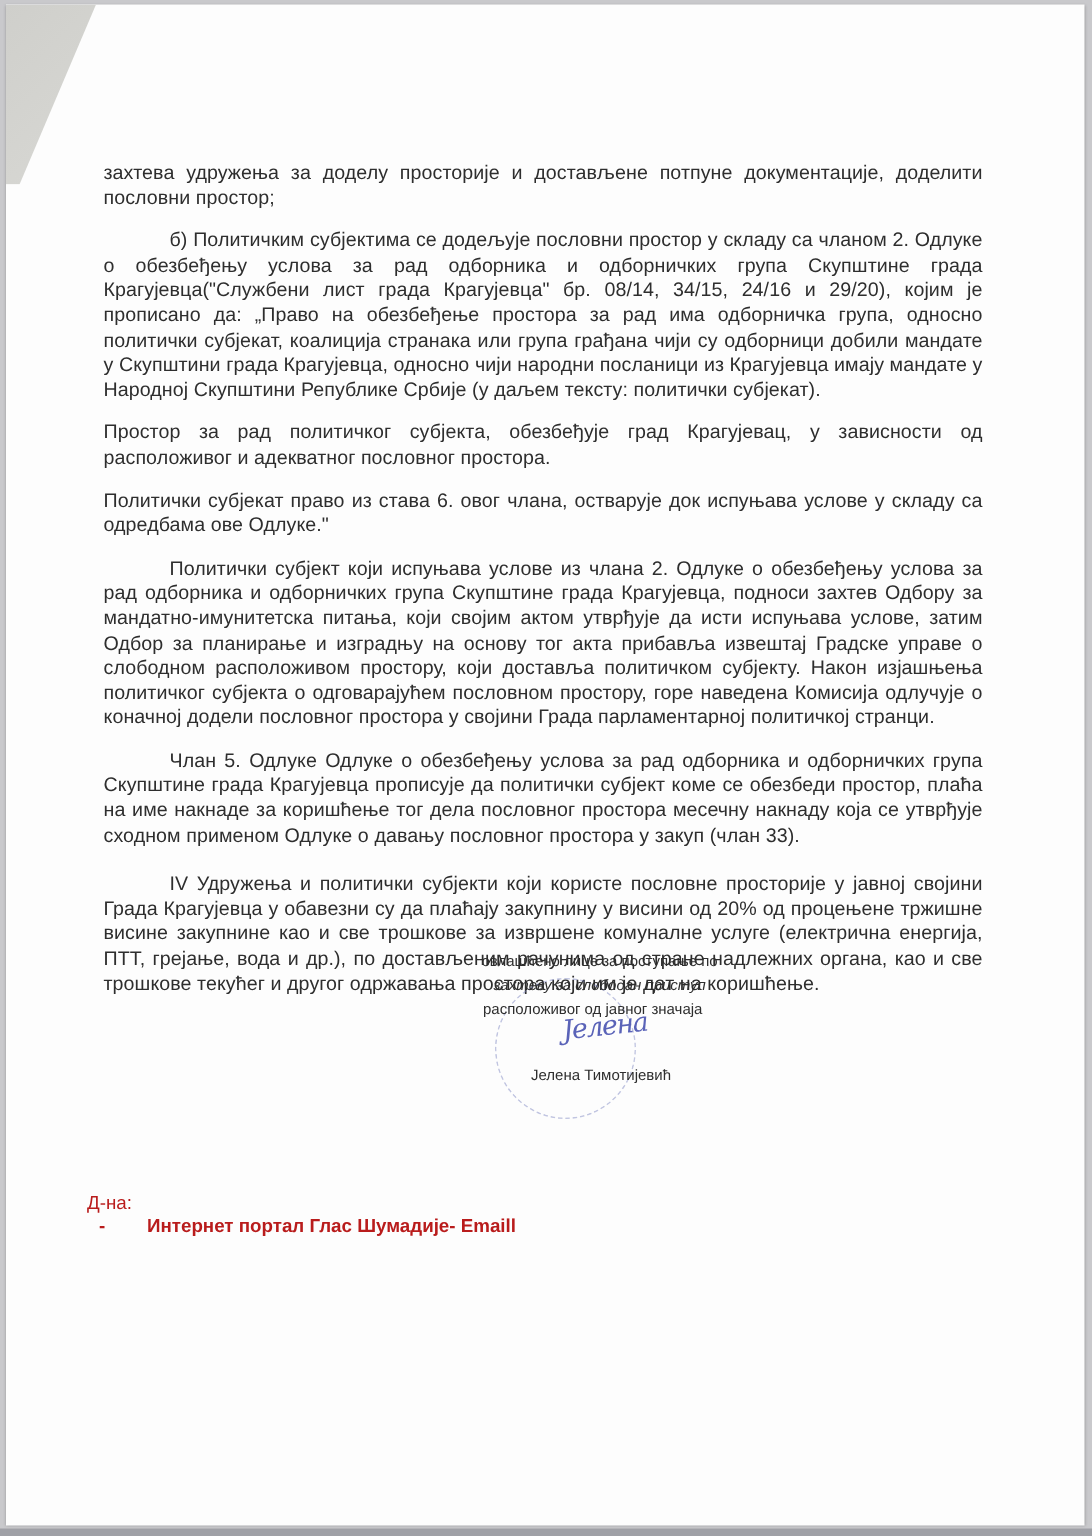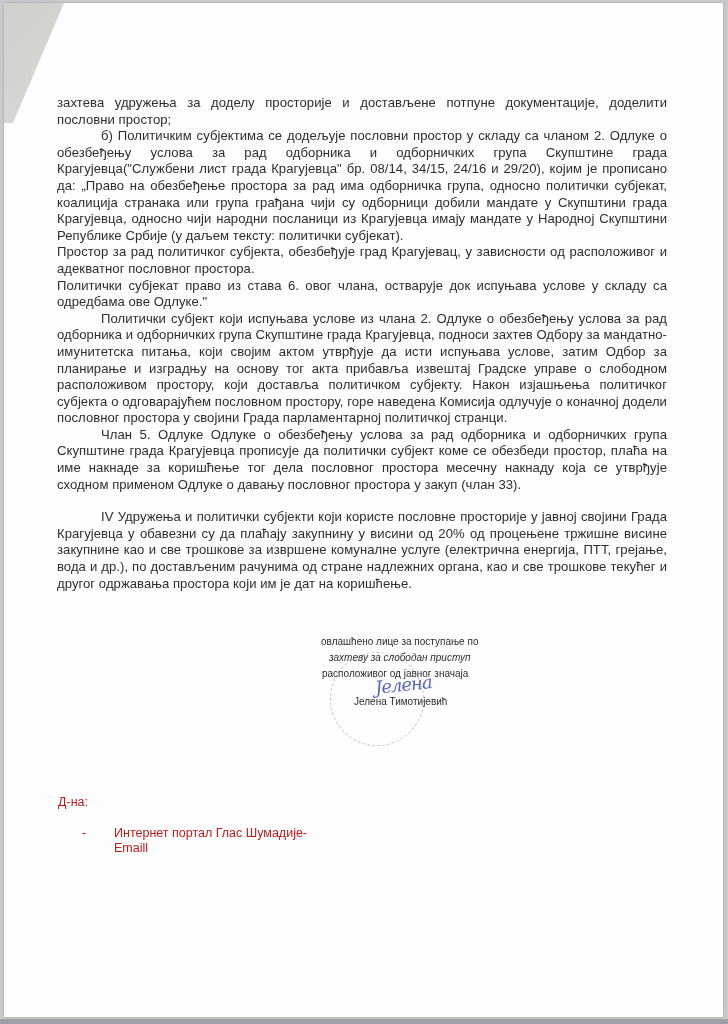--- a/index.html
+++ b/index.html
@@ -21,46 +21,46 @@
   }
   .bottom-bar {
     position: absolute; left: 0; bottom: 0; width: 728px; height: 5px;
     background: #9fa0a6;
   }
   .body-text {
     position: absolute; left: 57px; top: 95px; width: 610px;
     font-size: 13.1px; line-height: 16.6px; color: #2e2e2e;
     text-align: justify; letter-spacing: 0.05px;
   }
-  .p { margin: 0; }
+  .p { margin: 12px; }
   .indent { text-indent: 44px; }
   .gap { margin-top: 13px; }
   .sig {
     position: absolute; left: 318px; top: 634px; width: 260px;
     font-size: 10px; line-height: 16px; color: #2e2e2e;
   }
   .sig .l1 { padding-left: 3px; }
   .sig .l2 { padding-left: 11px; font-style: italic; }
   .sig .l3 { padding-left: 4px; }
-  .sig .name { padding-left: 36px; margin-top: 12px; }
+  .sig .name { padding-left: 36px; margin-top: 28px; }
   .stamp {
     position: absolute; left: 330px; top: 652px; width: 92px; height: 92px;
     border-radius: 50%; border: 1px dashed rgba(120,130,190,0.45);
   }
   .signature {
     position: absolute; left: 375px; top: 674px;
     font-family: "DejaVu Serif", serif; font-style: italic;
     font-size: 18px; color: #5a63b8; transform: rotate(-6deg);
     letter-spacing: -1px;
   }
   .dist {
     position: absolute; left: 58px; top: 795px; width: 300px;
     font-size: 12.5px; line-height: 15px; color: #b91c1c;
   }
-  .dist ul { list-style: none; margin: 16px; padding: 0; }
+  .dist ul { list-style: none; margin: 0; padding: 0; font-weight: bold; }
   .dist li { position: relative; padding-left: 40px; }
   .dist li::before { content: "-"; position: absolute; left: 8px; }
 </style>
 </head>
 <body>
 
 <div class="sheet"></div>
 <div class="corner-fold"></div>
 
 <div class="body-text">

